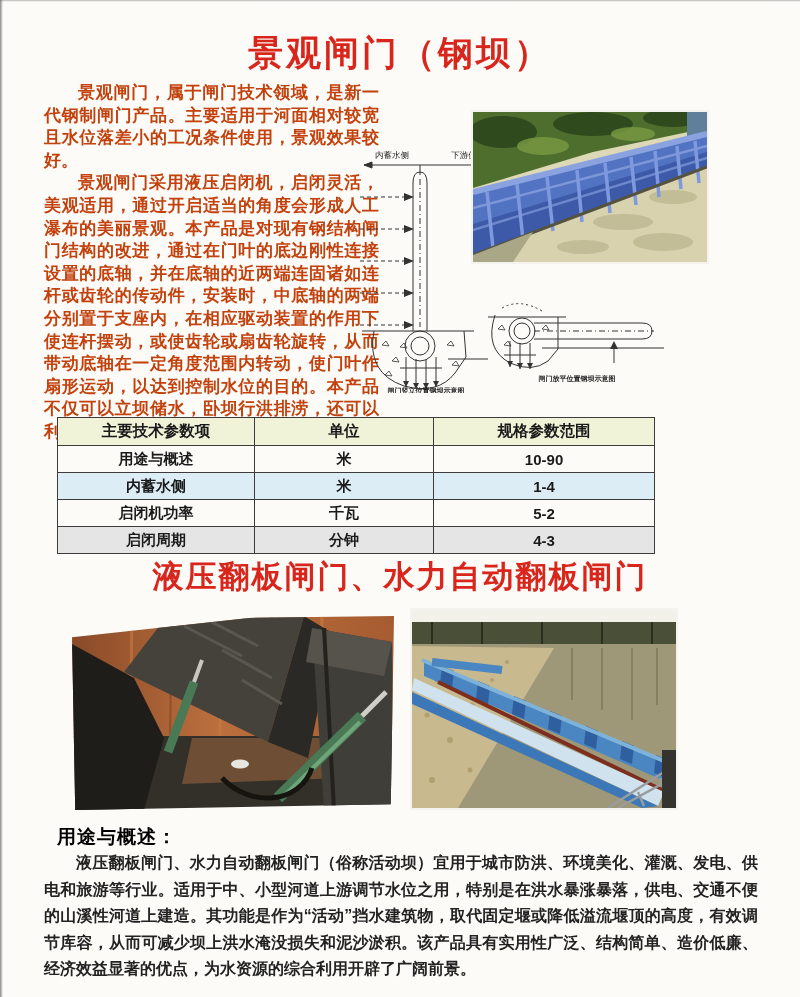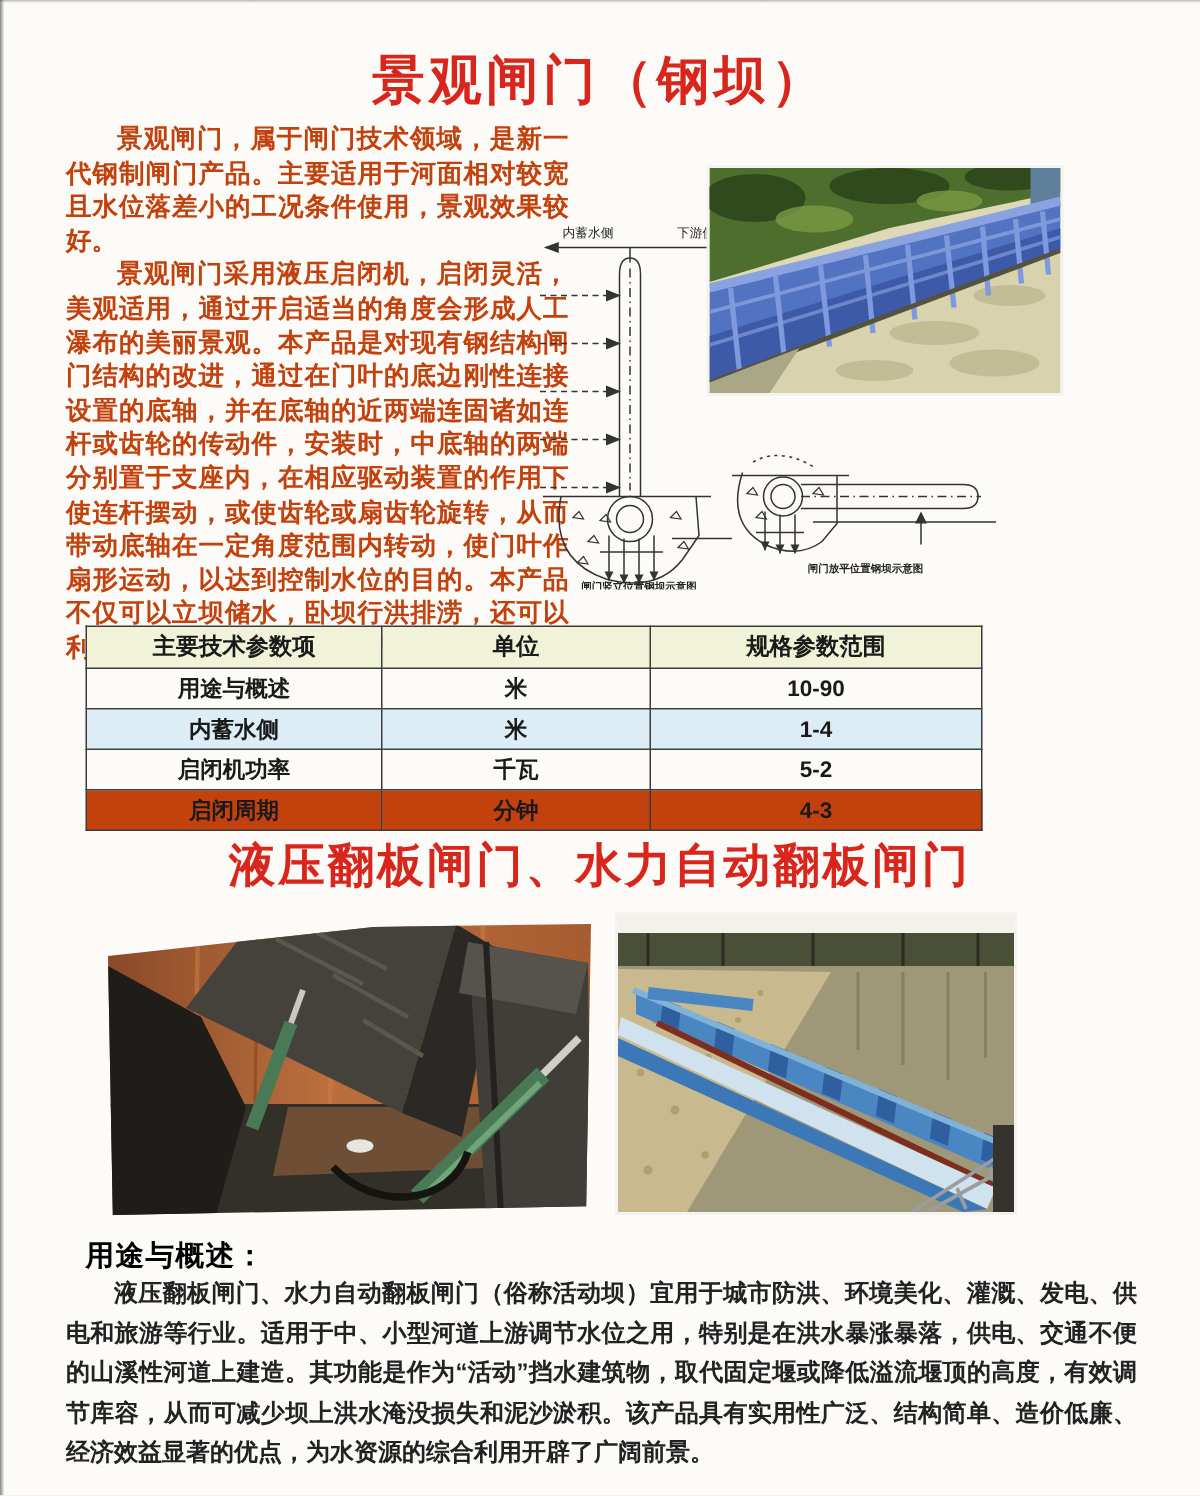--- a/index.html
+++ b/index.html
@@ -215,21 +215,21 @@
         <tr style="background: rgb(220, 237, 245);">
           <td>内蓄水侧</td>
           <td>米</td>
           <td>1-4</td>
         </tr>
         <tr>
           <td>启闭机功率</td>
           <td>千瓦</td>
           <td>5-2</td>
         </tr>
-        <tr style="background: #c2410c;">
+        <tr style="background: #e5e5e5;">
           <td>启闭周期</td>
           <td>分钟</td>
           <td>4-3</td>
         </tr>
       </tbody>
   </table>
 
   <h2 class="title-mid">液压翻板闸门、水力自动翻板闸门</h2>
 
   <div class="photo2">

